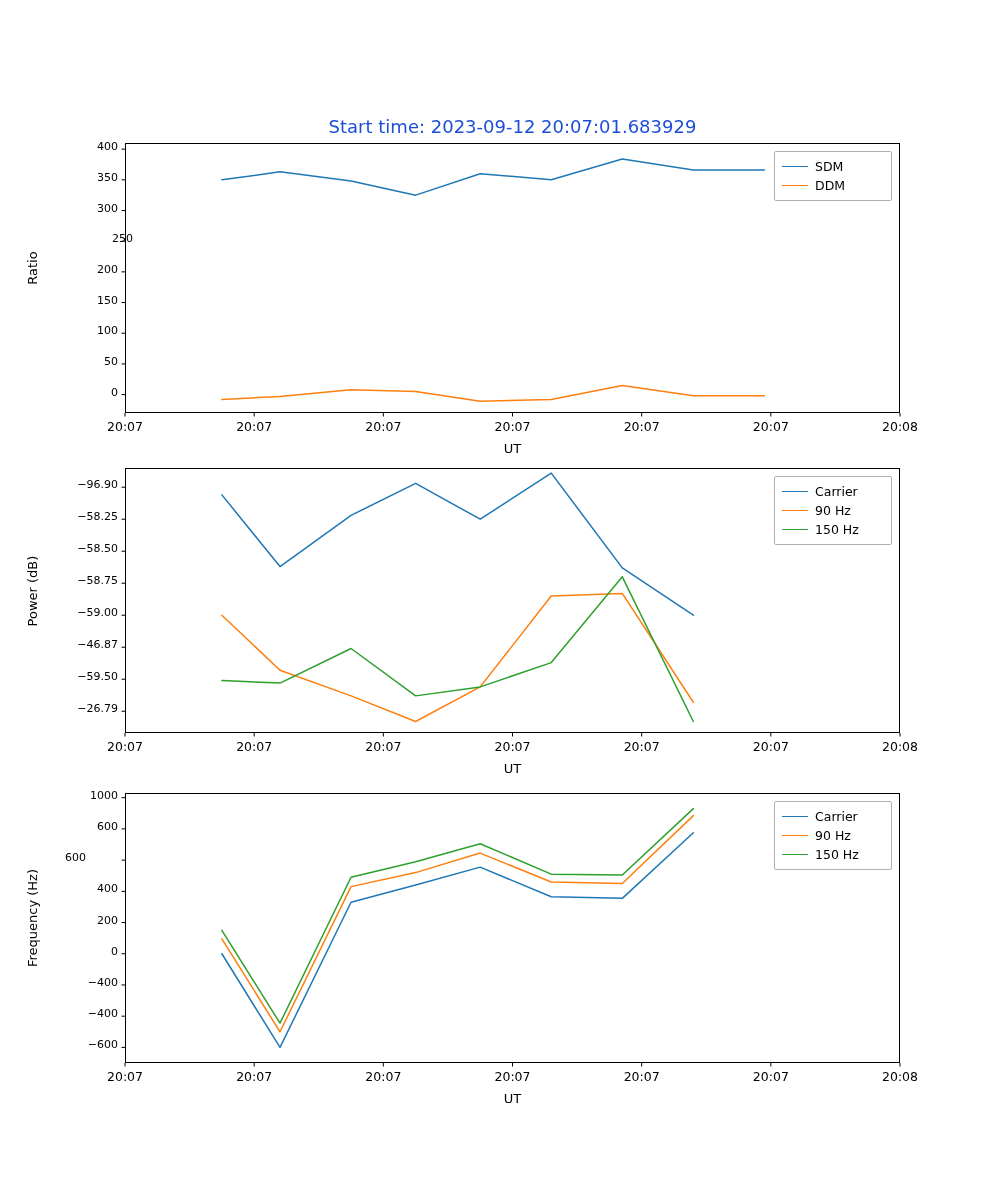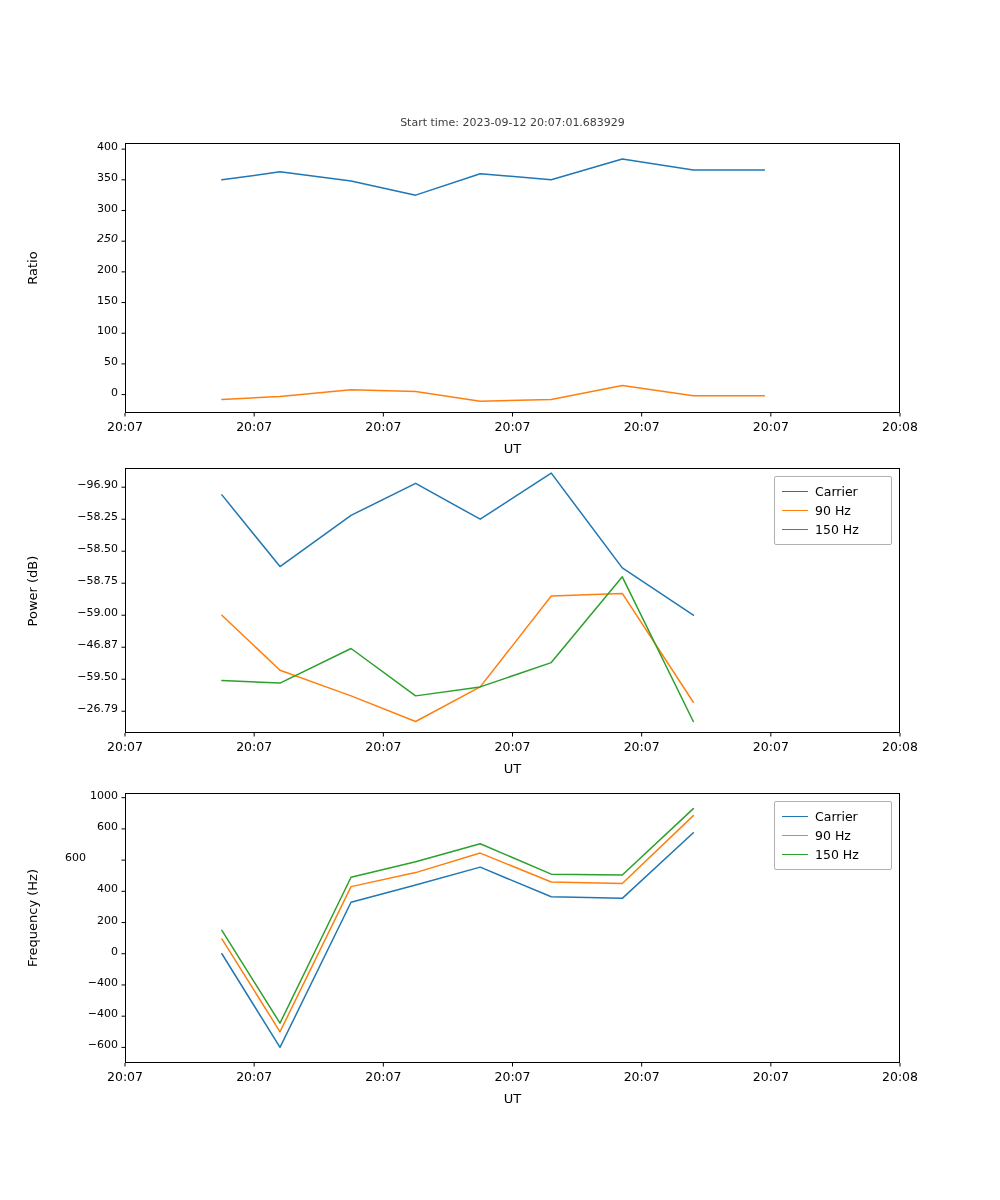--- a/index.html
+++ b/index.html
@@ -30,22 +30,22 @@
   }
   .svg-layer {
     position: absolute;
     left: 0;
     top: 0;
     pointer-events: none;
   }
   .title {
     position: absolute;
     text-align: center;
-    font-size: 11px;
-    color: #404040;
+    font-size: 18px;
+    color: #1d4ed8;
     white-space: nowrap;
   }
   .xlabel {
     position: absolute;
     text-align: center;
     font-size: 13px;
     white-space: nowrap;
   }
   .ylabel {
     position: absolute;
@@ -123,27 +123,37 @@
       <div class="tick-label-x" style="left: 343.333px; top: 419px; width: 80px;">20:07</div>
       <div class="tick-label-x" style="left: 472.5px; top: 419px; width: 80px;">20:07</div>
       <div class="tick-label-x" style="left: 601.667px; top: 419px; width: 80px;">20:07</div>
       <div class="tick-label-x" style="left: 730.833px; top: 419px; width: 80px;">20:07</div>
       <div class="tick-label-x" style="left: 860px; top: 419px; width: 80px;">20:08</div>
       <div class="tick-label-y" style="left: 33px; top: 385.591px; width: 85px;">0</div>
       <div class="tick-label-y" style="left: 33px; top: 354.909px; width: 85px;">50</div>
       <div class="tick-label-y" style="left: 33px; top: 324.227px; width: 85px;">100</div>
       <div class="tick-label-y" style="left: 33px; top: 293.545px; width: 85px;">150</div>
       <div class="tick-label-y" style="left: 33px; top: 262.864px; width: 85px;">200</div>
-      <div class="tick-label-y" style="left: 33px; top: 232.182px; width: 85px; font-style: italic;">250</div>
+      <div class="tick-label-y" style="left: 48px; top: 232.182px; width: 85px;">250</div>
       <div class="tick-label-y" style="left: 33px; top: 201.5px; width: 85px;">300</div>
       <div class="tick-label-y" style="left: 33px; top: 170.818px; width: 85px;">350</div>
       <div class="tick-label-y" style="left: 33px; top: 140.136px; width: 85px;">400</div>
       <div class="xlabel" style="left: 412.5px; top: 441px; width: 200px;">UT</div>
       <div class="ylabel" style="left: 25px; top: 338px; width: 140px; text-align: center;">Ratio</div>
       <div class="title" style="left: 262.5px; top: 116px; width: 500px;">Start time: 2023-09-12 20:07:01.683929</div>
+      <div class="legend" style="width: 118px; height: 50px; left: 774px; top: 151px;">
+        <div class="legend-row">
+          <div class="legend-swatch" style="border-top-color: rgb(31, 119, 180);"></div>
+          <div class="legend-text">SDM</div>
+        </div>
+        <div class="legend-row">
+          <div class="legend-swatch" style="border-top-color: rgb(255, 127, 14);"></div>
+          <div class="legend-text">DDM</div>
+        </div>
+      </div>
     </div>
     <div class="panel" style="left: 0px; top: 0px; width: 1000px; height: 1200px;">
       <div class="plot-frame" style="left: 125px; top: 468px; width: 775px; height: 265px;"></div>
       <svg class="svg-layer" width="1000" height="1200">
         <line x1="125" x2="125" y1="733" y2="736.5" stroke="#000000" stroke-width="1"></line>
         <line x1="254.16666666666666" x2="254.16666666666666" y1="733" y2="736.5" stroke="#000000" stroke-width="1"></line>
         <line x1="383.3333333333333" x2="383.3333333333333" y1="733" y2="736.5" stroke="#000000" stroke-width="1"></line>
         <line x1="512.5" x2="512.5" y1="733" y2="736.5" stroke="#000000" stroke-width="1"></line>
         <line x1="641.6666666666666" x2="641.6666666666666" y1="733" y2="736.5" stroke="#000000" stroke-width="1"></line>
         <line x1="770.8333333333334" x2="770.8333333333334" y1="733" y2="736.5" stroke="#000000" stroke-width="1"></line>

